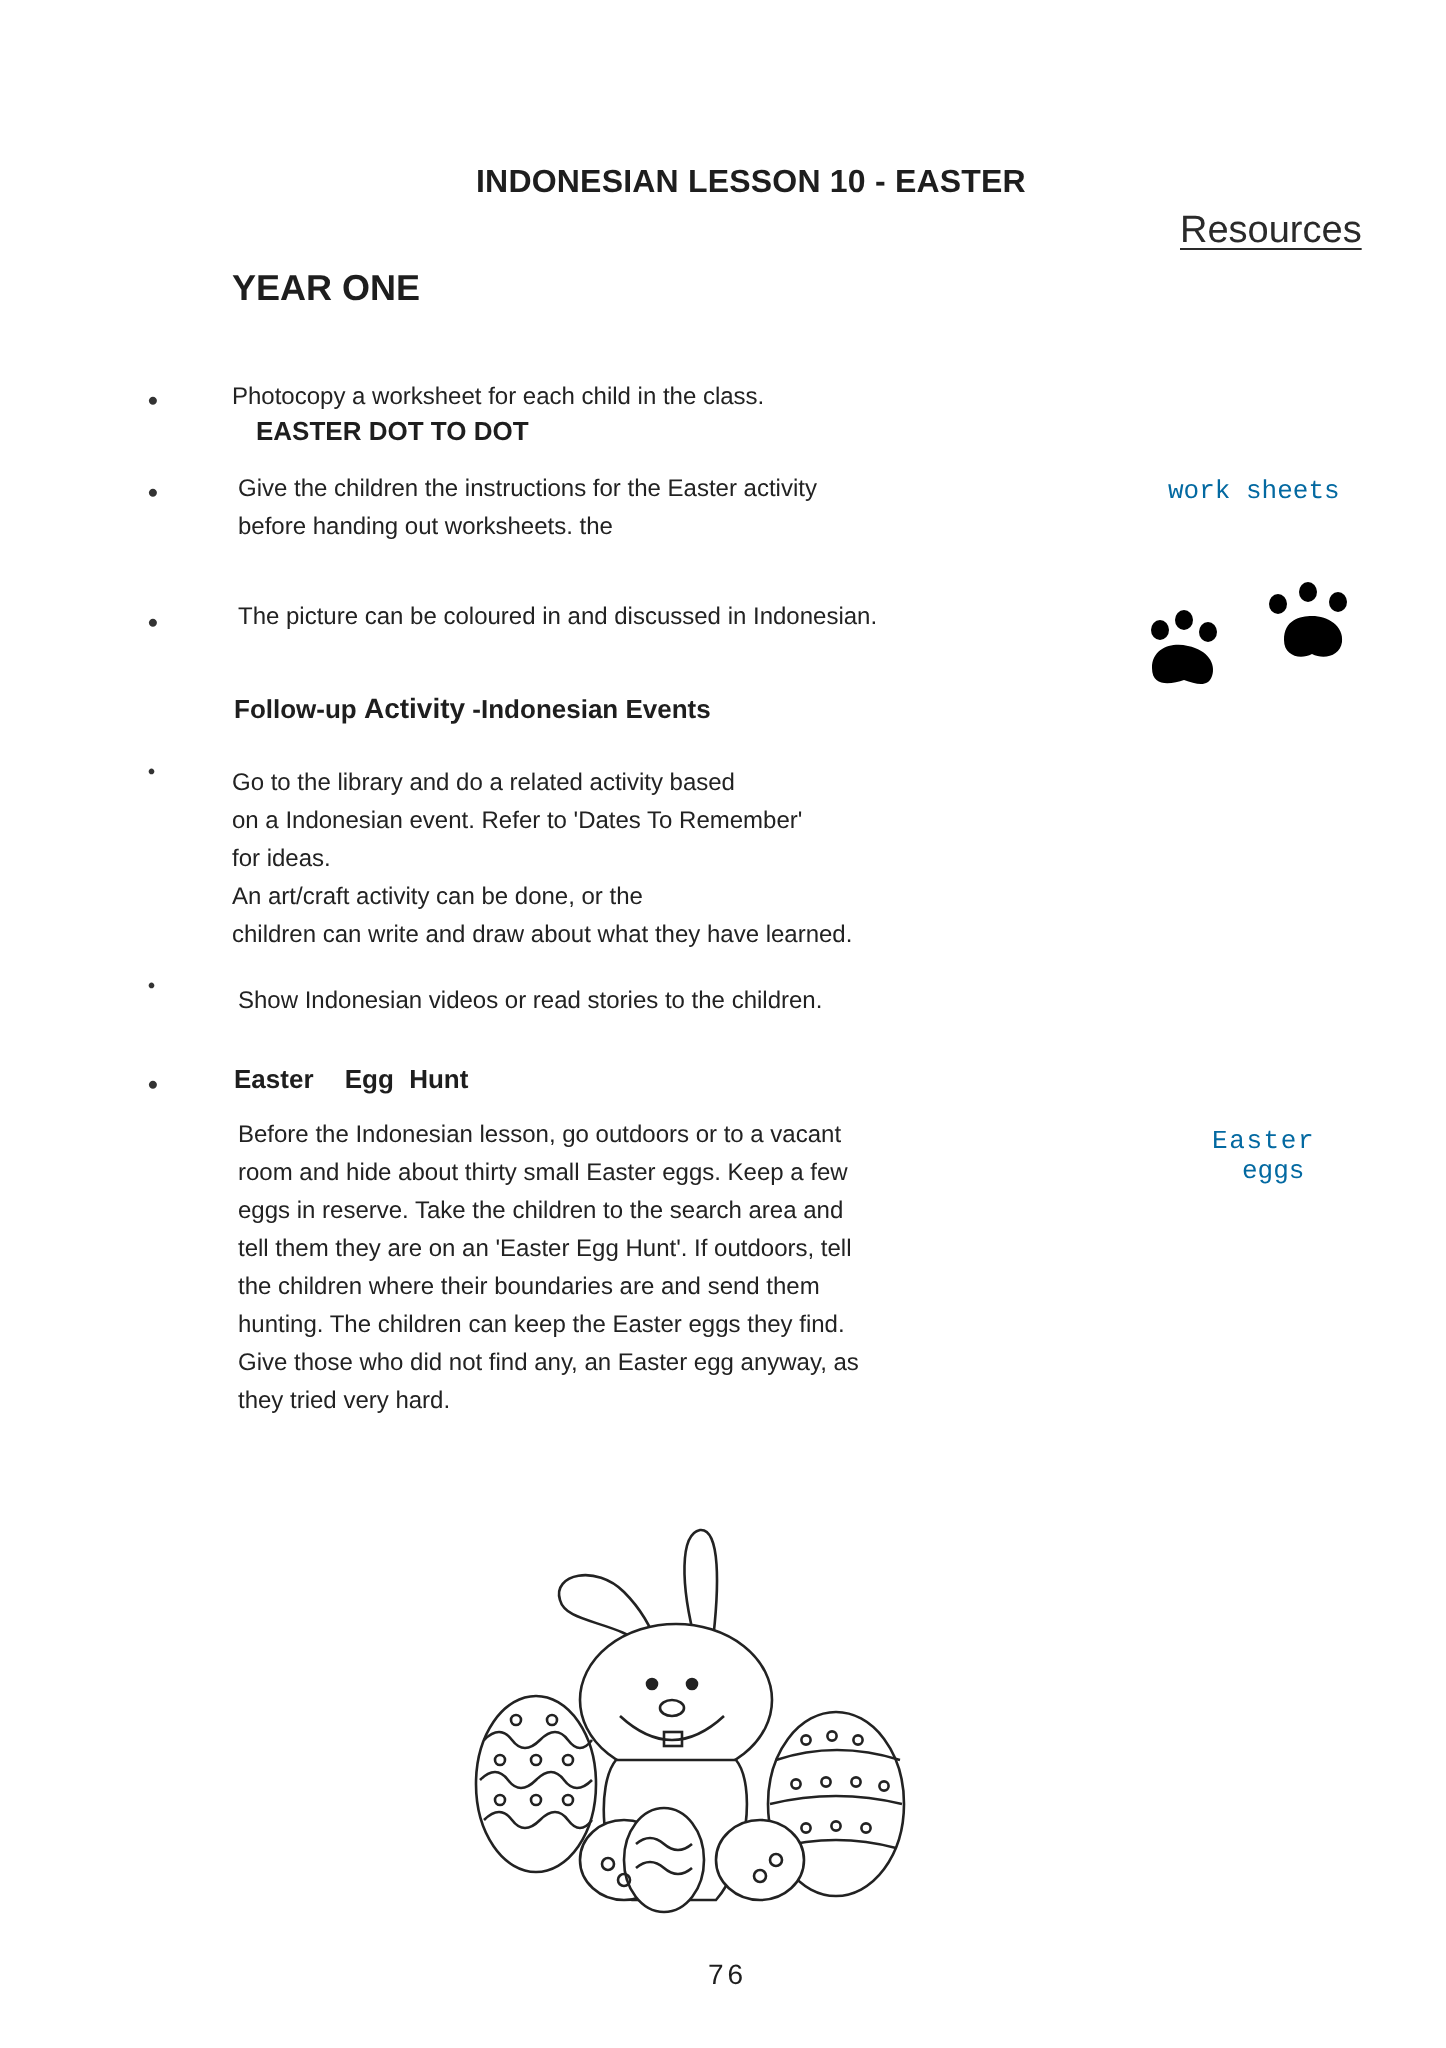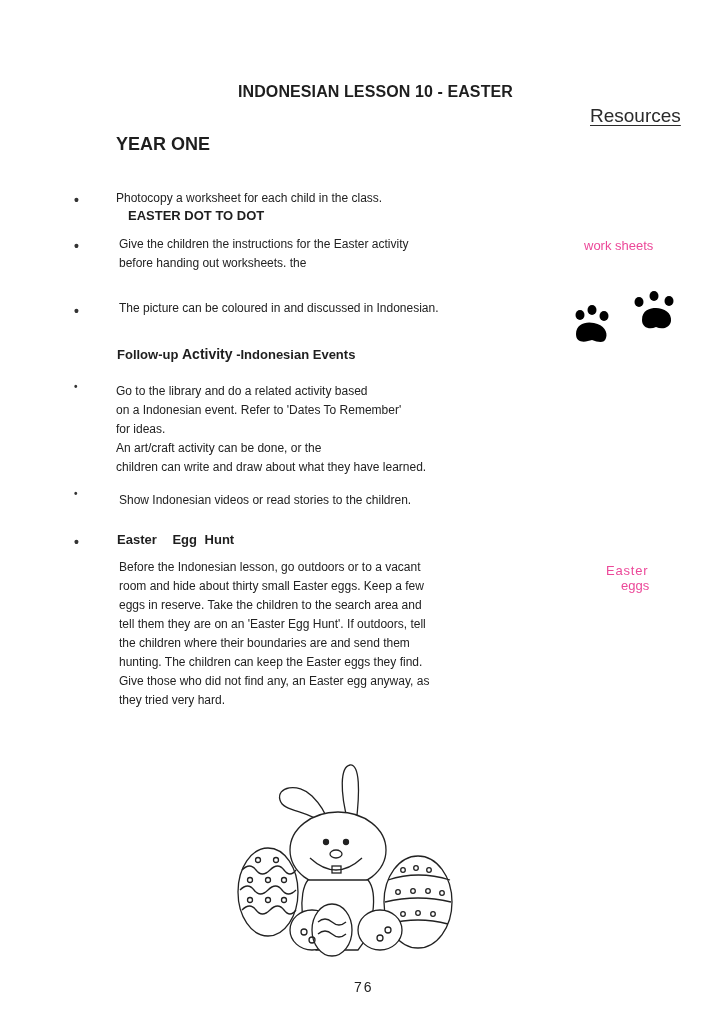--- a/index.html
+++ b/index.html
@@ -5,21 +5,21 @@
   html, body { margin: 0; padding: 0; background: #ffffff; }
   body { width: 723px; height: 1024px; position: relative; overflow: hidden;
          font-family: "Liberation Sans", sans-serif; color: #1e1e1e; }
   .abs { position: absolute; }
   .title { left: 238px; top: 83px; font-size: 16px; font-weight: bold; letter-spacing: 0.1px; text-align: right; }
   .resources { left: 590px; top: 105px; font-size: 19px; text-decoration: underline; text-underline-offset: 3px; color: #2a2a2a; }
   .year { left: 116px; top: 134px; font-size: 18px; font-weight: bold; }
   .subhead { font-size: 13px; font-weight: bold; }
   .body { font-size: 12px; line-height: 19px; color: #222; }
   .bullet { font-size: 14px; font-weight: bold; color: #333; }
-  .side { font-size: 13px; color: #ec4899; }
+  .side { font-size: 13px; color: #0369a1; font-family: Liberation Mono, monospace; }
   .pagenum { left: 354px; top: 979px; font-size: 14px; letter-spacing: 2px; }
   .eh-word { display: inline-block; }
 </style>
 </head>
 <body>
 
 <div>
 
   <div class="abs title">INDONESIAN LESSON 10 - EASTER</div>
   <div class="abs resources">Resources</div>

